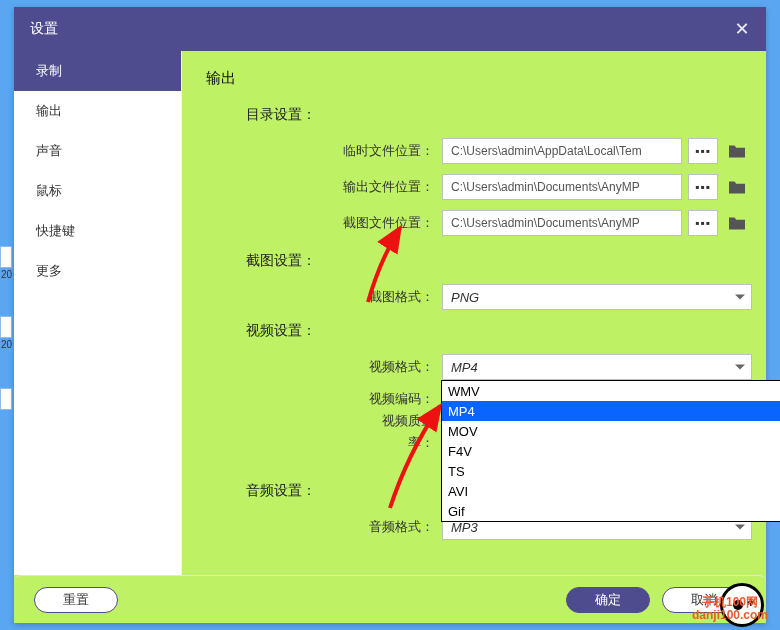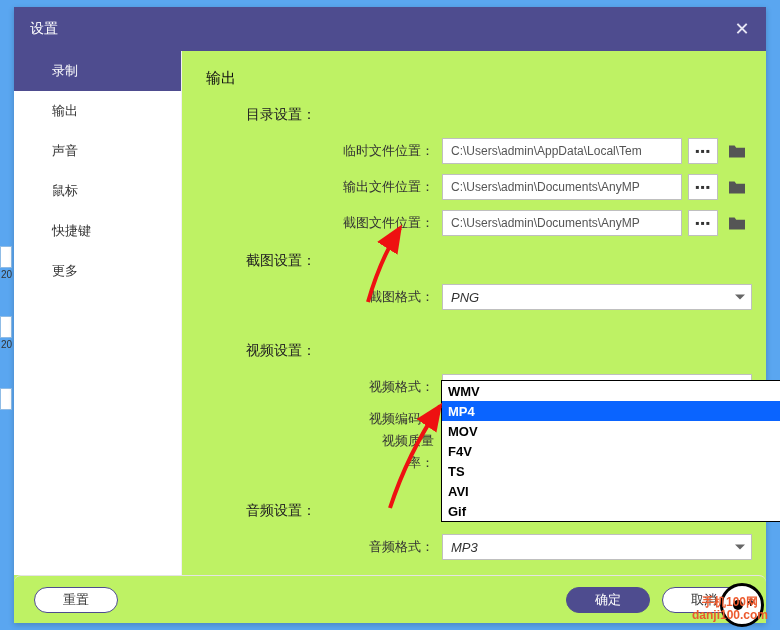--- a/index.html
+++ b/index.html
@@ -14,21 +14,21 @@
     padding-left: 16px; font-size: 14px;
   }
   .titlebar .spacer { flex: 1; }
   .close-btn {
     width: 48px; height: 44px; display: flex; align-items: center; justify-content: center;
     font-size: 18px; color: #e8e8f5; cursor: pointer;
   }
   .body { display: flex; height: 524px; }
   .sidebar { width: 168px; background: #fff; border-right: 1px solid #f0f0f0; }
   .sidebar-item {
-    height: 40px; display: flex; align-items: center; padding-left: 38px;
+    height: 40px; display: flex; align-items: center; padding-left: 22px;
     font-size: 13px; color: #333; cursor: pointer;
   }
   .sidebar-item.active { background: #4e4c8f; color: #fff; }
   .main {
     flex: 1; padding: 18px 0 0 24px; overflow: hidden; position: relative;
     font-size: 13px; color: #222;
   }
   .section-h1 { font-size: 15px; color: #111; margin-bottom: 18px; }
   .section-h2 { font-size: 14px; color: #222; margin: 0 0 14px 40px; }
   .row {
@@ -58,21 +58,21 @@
     position: relative;
   }
   .select.wide { width: 310px; font-style: italic; }
   .select .chev {
     position: absolute; right: 6px; top: 50%; transform: translateY(-50%);
     width: 0; height: 0; border-left: 5px solid transparent; border-right: 5px solid transparent;
     border-top: 5px solid #666;
   }
   .dropdown-list {
     position: absolute; left: 441px; top: 380px; width: 340px;
-    border: 1px solid #000; background: #fff; z-index: 10; font-weight: bold;
+    border: 1px solid #000; background: #fff; z-index: 10;
   }
   .dropdown-list .opt {
     height: 20px; padding: 0 6px; font-size: 13px; color: #000;
     display: flex; align-items: center;
   }
   .dropdown-list .opt.sel { background: #0a64ff; color: #fff; }
   .footer {
     height: 48px; display: flex; align-items: center; padding: 0 20px;
     border-top: 1px solid #e4e4e4;
     border-radius: 7px;
@@ -193,21 +193,21 @@
 
       <div class="section-h2" style="margin-top:16px">截图设置：</div>
       <div class="row">
         <div class="row-label">截图格式：</div>
         <div class="select wide">
           <span>PNG</span>
           <span class="chev"></span>
         </div>
       </div>
 
-      <div class="section-h2" style="margin-top:32px">视频设置：</div>
+      <div class="section-h2" style="margin-top:12px">视频设置：</div>
       <div class="row">
         <div class="row-label">视频格式：</div>
         <div class="select wide">
           <span>MP4</span>
           <span class="chev"></span>
         </div>
       </div>
       <div class="row">
         <div class="row-label">视频编码：</div>
       </div>

